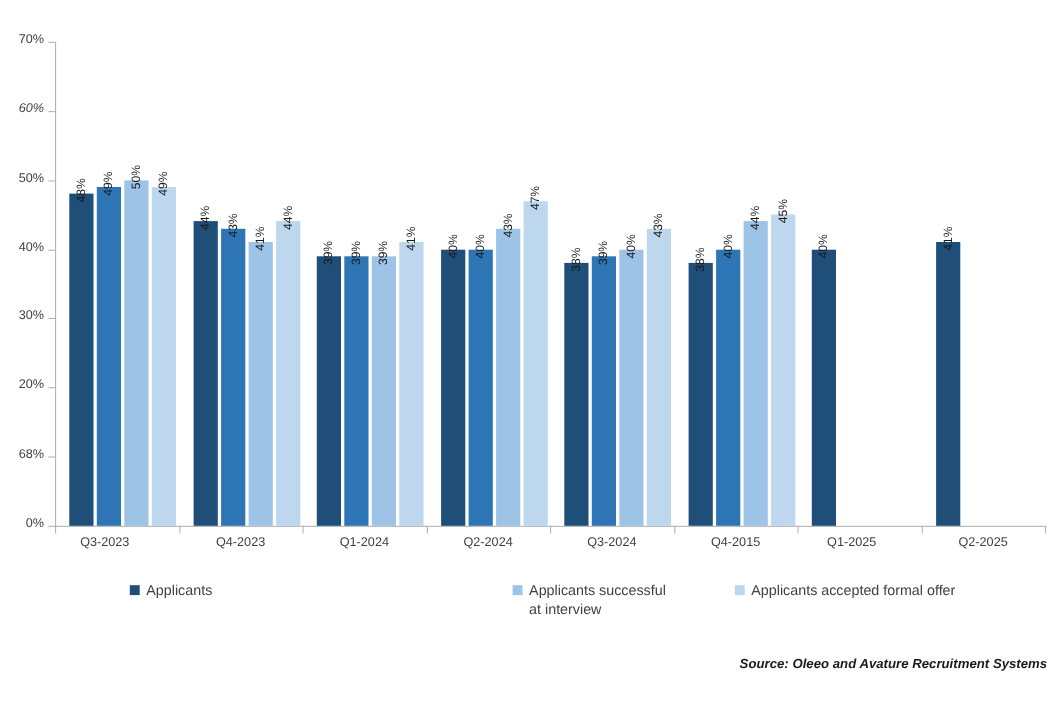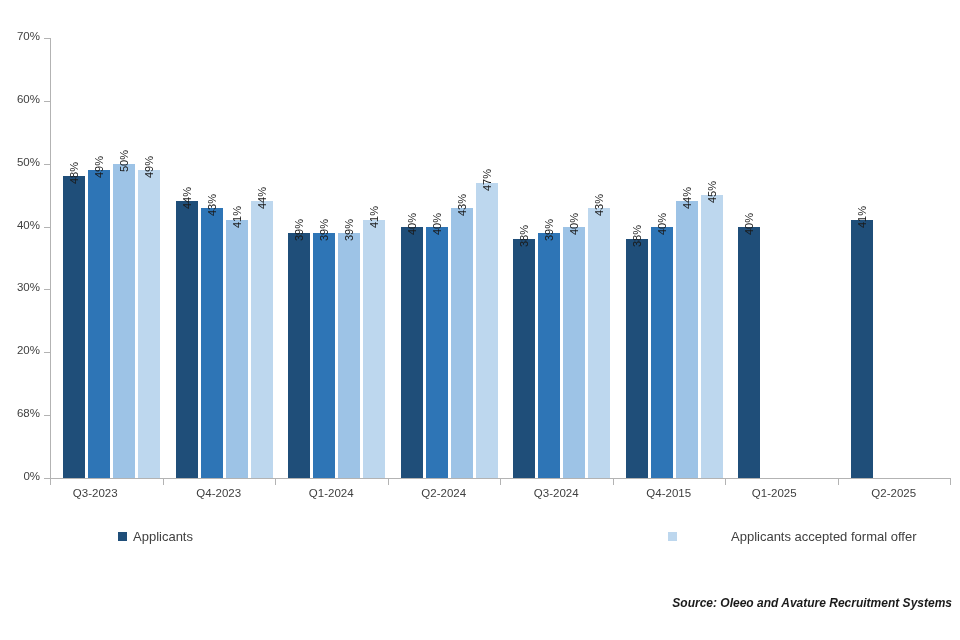--- a/index.html
+++ b/index.html
@@ -153,21 +153,21 @@
       <div class="y-label" style="left: 0px; width: 40px; top: 407.143px;">68%</div>
       <div class="y-tick" style="top: 352.286px;"></div>
       <div class="y-label" style="left: 0px; width: 40px; top: 344.286px;">20%</div>
       <div class="y-tick" style="top: 289.429px;"></div>
       <div class="y-label" style="left: 0px; width: 40px; top: 281.429px;">30%</div>
       <div class="y-tick" style="top: 226.571px;"></div>
       <div class="y-label" style="left: 0px; width: 40px; top: 218.571px;">40%</div>
       <div class="y-tick" style="top: 163.714px;"></div>
       <div class="y-label" style="left: 0px; width: 40px; top: 155.714px;">50%</div>
       <div class="y-tick" style="top: 100.857px;"></div>
-      <div class="y-label" style="left: 0px; width: 40px; top: 92.8571px;">60%</div>
+      <div class="y-label" style="left: 0px; width: 40px; top: 92.8571px; font-style: italic;">60%</div>
       <div class="y-tick" style="top: 38px;"></div>
       <div class="y-label" style="left: 0px; width: 40px; top: 30px;">70%</div>
     </div>
   <div id="x-axis">
       <div class="x-tick" style="left: 50px;"></div>
       <div class="x-tick" style="left: 162.5px;"></div>
       <div class="x-tick" style="left: 275px;"></div>
       <div class="x-tick" style="left: 387.5px;"></div>
       <div class="x-tick" style="left: 500px;"></div>
       <div class="x-tick" style="left: 612.5px;"></div>
@@ -237,20 +237,25 @@
       <div class="bar-label" style="left: 705px; top: 184.571px;">40%</div>
       <div class="bar" title="Q2-2025 — Applicants: 41%" style="left: 800.5px; width: 22px; height: 257.714px; background: rgb(31, 78, 121);"></div>
       <div class="bar-label" style="left: 817.5px; top: 178.286px;">41%</div>
     </div>
 
   <div class="legend" id="legend">
       <div class="legend-item" style="left: 0px; justify-content: space-between;">
         <span class="legend-swatch" style="background: rgb(31, 78, 121);"></span>
         <span class="legend-text">Applicants</span>
       </div>
-      <div class="legend-item" style="left: 550px; gap: 48px;">
+      <div class="legend-item" style="left: 348px;">
+        <span class="legend-swatch" style="background: rgb(157, 195, 230);"></span>
+        <span class="legend-text">Applicants successful
+at interview</span>
+      </div>
+      <div class="legend-item" style="left: 550px;">
         <span class="legend-swatch" style="background: rgb(189, 215, 238);"></span>
         <span class="legend-text">Applicants accepted formal offer</span>
       </div>
     </div>
 
   <div class="source-note">Source: Oleeo and Avature Recruitment Systems</div>
 </div>
 
 </body></html>

